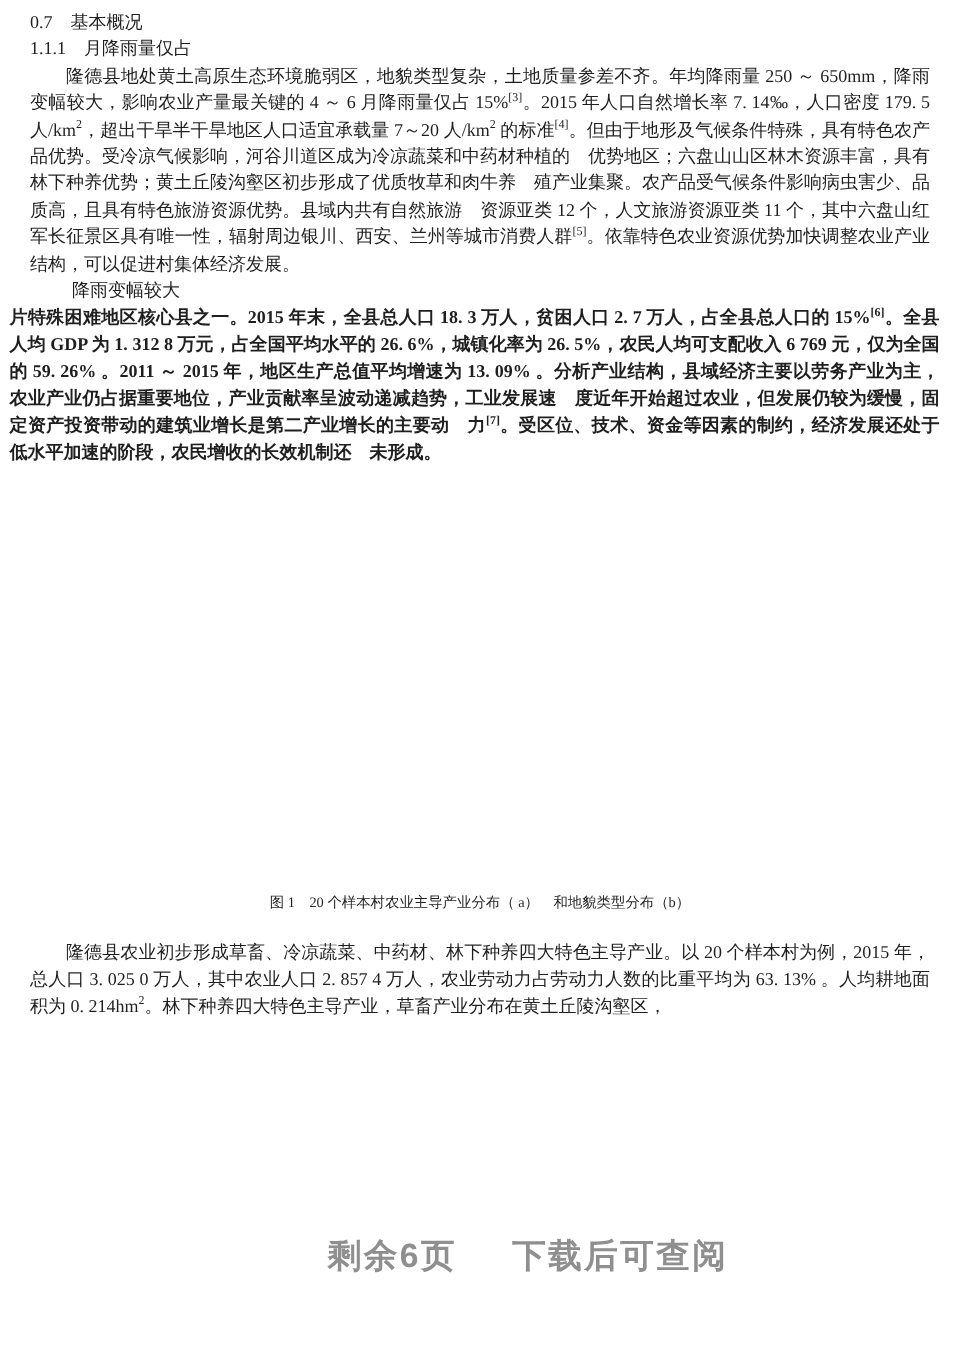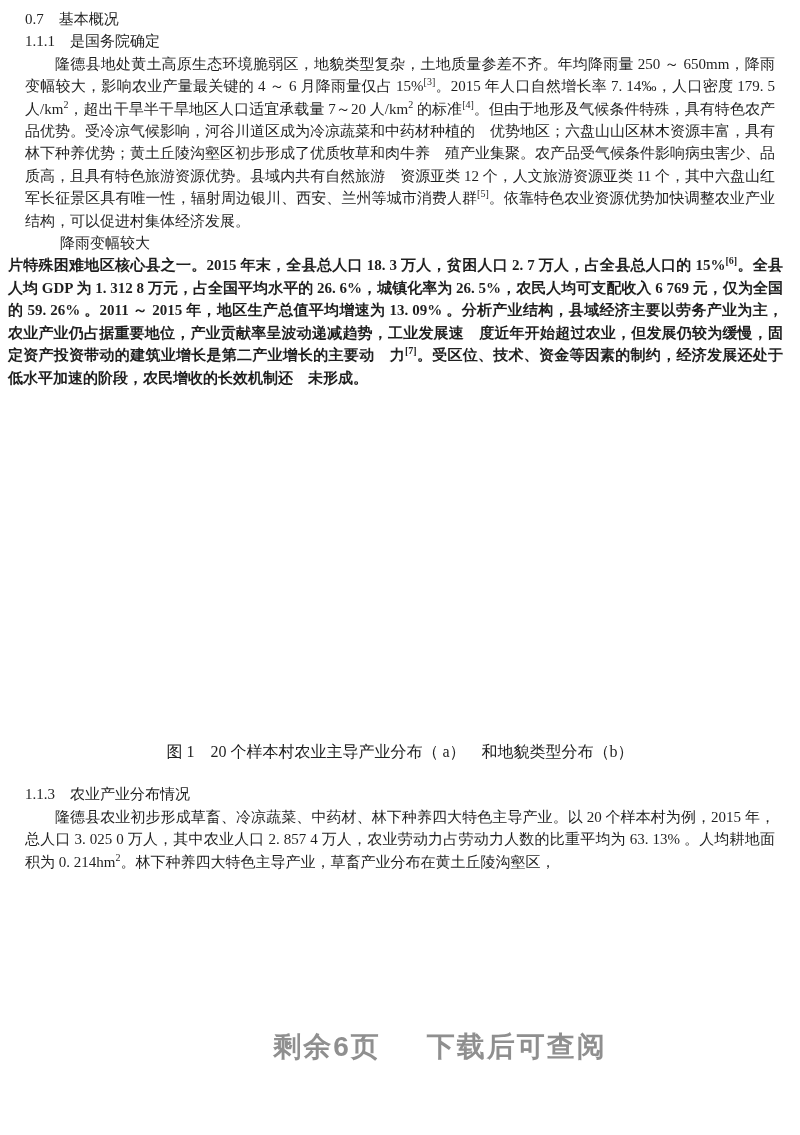--- a/index.html
+++ b/index.html
@@ -27,21 +27,21 @@
     text-align: left;
   }
   .blk-para { }
   .blk-para.first-indent { text-indent: 2em; }
   .blk-para.outdent { margin-left: -17px; margin-right: -8px; font-weight: bold; }
   .blk-line {
     text-align: left;
   }
   .blk-caption {
     text-align: center;
-    font-size: 16px;
+    font-size: 12px;
   }
   .blk-spacer { width: 100%; }
   sup {
     font-size: 10px;
     line-height: 0;
     vertical-align: super;
   }
   .watermark {
     position: absolute;
     left: 0;
@@ -60,28 +60,27 @@
     user-select: none;
     padding-left: 40px;
   }
 </style>
 </head>
 <body>
 
 <div class="page">
   <div class="doc" id="doc-content">
       <div class="blk blk-heading"><span>0.7　基本概况</span></div>
-      <div class="blk blk-heading"><span>1.1.1　是国务院确定</span></div>
+      <div class="blk blk-heading"><span>1.1.1　月降雨量仅占</span></div>
       <div class="blk blk-para first-indent"><span>隆德县地处黄土高原生态环境脆弱区，地貌类型复杂，土地质量参差不齐。年均降雨量 250 ～ 650mm，降雨变幅较大，影响农业产量最关键的 4 ～ 6 月降雨量仅占 15%</span><sup>[3]</sup><span>。2015 年人口自然增长率 7. 14‰，人口密度 179. 5 人/km</span><sup>2</sup><span>，超出干旱半干旱地区人口适宜承载量 7～20 人/km</span><sup>2</sup><span> 的标准</span><sup>[4]</sup><span>。但由于地形及气候条件特殊，具有特色农产品优势。受冷凉气候影响，河谷川道区成为冷凉蔬菜和中药材种植的　优势地区；六盘山山区林木资源丰富，具有林下种养优势；黄土丘陵沟壑区初步形成了优质牧草和肉牛养　殖产业集聚。农产品受气候条件影响病虫害少、品质高，且具有特色旅游资源优势。县域内共有自然旅游　资源亚类 12 个，人文旅游资源亚类 11 个，其中六盘山红军长征景区具有唯一性，辐射周边银川、西安、兰州等城市消费人群</span><sup>[5]</sup><span>。依靠特色农业资源优势加快调整农业产业结构，可以促进村集体经济发展。</span></div>
       <div class="blk blk-line" style="padding-left: 35px;"><span>降雨变幅较大</span></div>
       <div class="blk blk-para outdent"><span>片特殊困难地区核心县之一。2015 年末，全县总人口 18. 3 万人，贫困人口 2. 7 万人，占全县总人口的 15%</span><sup>[6]</sup><span>。全县人均 GDP 为 1. 312 8 万元，占全国平均水平的 26. 6%，城镇化率为 26. 5%，农民人均可支配收入 6 769 元，仅为全国的 59. 26% 。2011 ～ 2015 年，地区生产总值平均增速为 13. 09% 。分析产业结构，县域经济主要以劳务产业为主，农业产业仍占据重要地位，产业贡献率呈波动递减趋势，工业发展速　度近年开始超过农业，但发展仍较为缓慢，固定资产投资带动的建筑业增长是第二产业增长的主要动　力</span><sup>[7]</sup><span>。受区位、技术、资金等因素的制约，经济发展还处于低水平加速的阶段，农民增收的长效机制还　未形成。</span></div>
       <div class="blk-spacer" style="height: 352px;"></div>
       <div class="blk blk-caption"><span>图 1　20 个样本村农业主导产业分布（ a）　和地貌类型分布（b）</span></div>
       <div class="blk-spacer" style="height: 20px;"></div>
-      <div class="blk blk-heading"><span>1.1.3　农业产业分布情况</span></div>
       <div class="blk blk-para first-indent"><span>隆德县农业初步形成草畜、冷凉蔬菜、中药材、林下种养四大特色主导产业。以  20  个样本村为例，2015 年，总人口 3. 025 0 万人，其中农业人口 2. 857 4 万人，农业劳动力占劳动力人数的比重平均为 63. 13% 。人均耕地面积为 0. 214hm</span><sup>2</sup><span>。林下种养四大特色主导产业，草畜产业分布在黄土丘陵沟壑区，</span></div>
     </div>
 
   <div class="watermark">
     <span>剩余6页</span>
     <span>下载后可查阅</span>
   </div>
 </div>
 
 </body></html>

